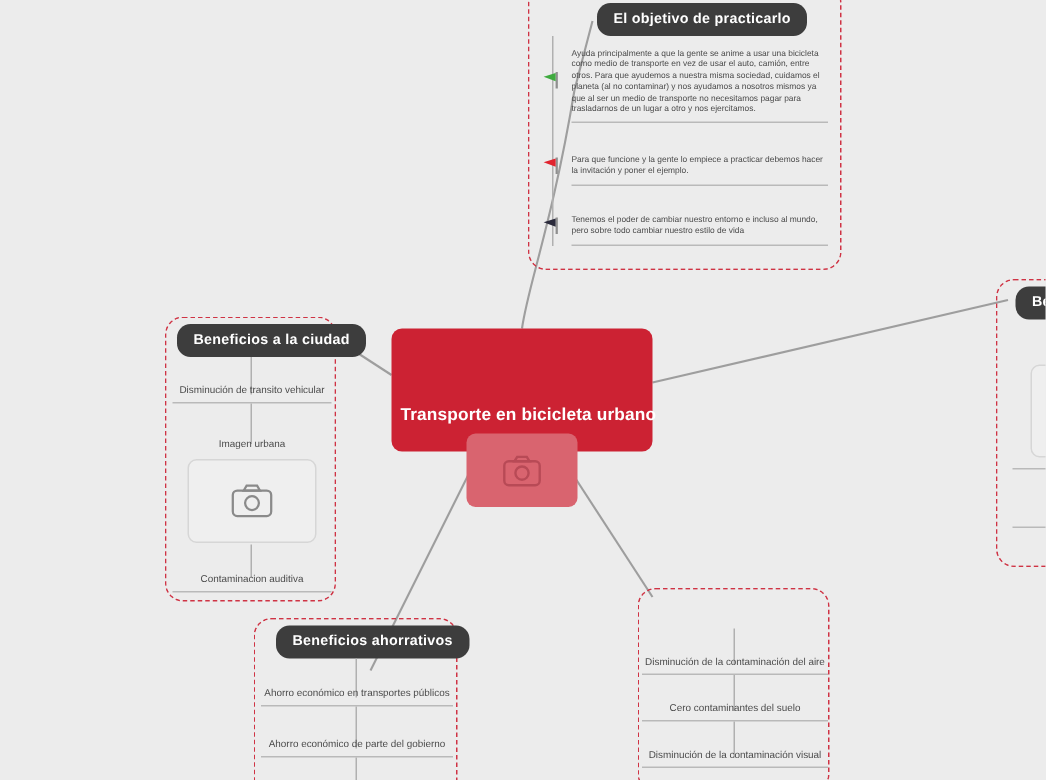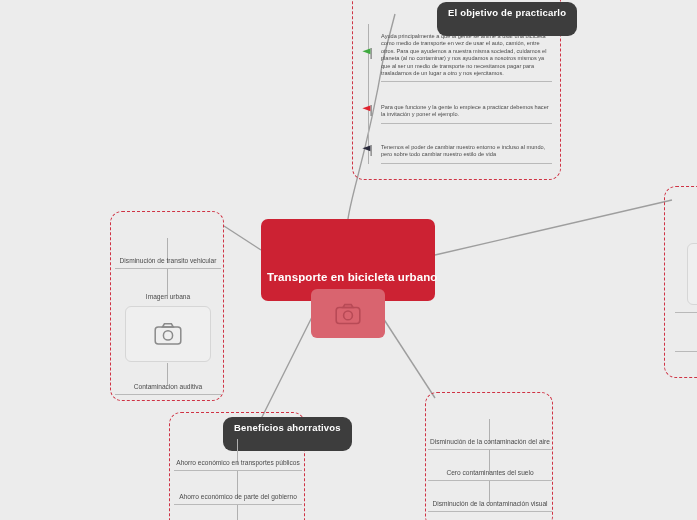--- a/index.html
+++ b/index.html
@@ -78,24 +78,23 @@
 
   
   .pill {
     position: absolute;
     background: #3d3d3d;
     border-radius: 9px;
     color: #ffffff;
     font-size: 9.5px;
     font-weight: bold;
     letter-spacing: .2px;
-    padding: 5px 11px 18px 11px;
+    padding: 5px 11px 6px 11px;
     white-space: nowrap;
     box-sizing: border-box;
-    margin-left: 39px;
   }
 
   
   .topic {
     position: absolute;
     box-sizing: border-box;
     text-align: center;
     color: #4b4b4b;
     font-size: 6.6px;
     line-height: 9px;
@@ -201,20 +200,21 @@
           <rect x="9.4" y="1" width="1.5" height="11" fill="#8f8f8f"></rect>
           <path d="M 9.4 1.6 L 1.4 4.2 L 9.4 7.2 Z" fill="#2b2b3c"></path>
         </svg>
       </div>
       <div class="note noline" style="left:28px; top:153px; width:171px; border-bottom:1px solid #b9b9b9;">Tenemos el poder de cambiar nuestro entorno e incluso al mundo, pero sobre todo cambiar nuestro estilo de vida</div>
     </div>
   </div>
 
   <div class="branch" style="left:110px; top:211px; width:114px; height:190px;">
     <div class="branch-inner">
+      <div class="pill" style="left:7px; top:4px;">Beneficios a la ciudad</div>
 
       <div class="stub" style="left:56px; top:26px; height:25px;"></div>
 
       <div class="topic" style="left:4px; top:44px; width:106px;">Disminución de transito vehicular</div>
 
       <div class="stub" style="left:56px; top:57px; height:27px;"></div>
 
       <div class="topic noline" style="left:4px; top:80px; width:106px;">Imagen urbana</div>
 
       <div class="img-ph" style="left:14px; top:94px; width:86px; height:56px;">

